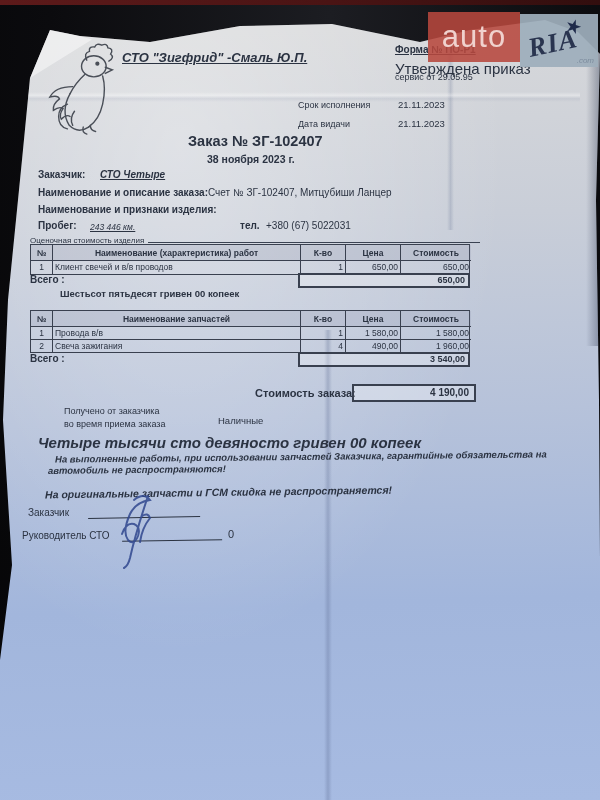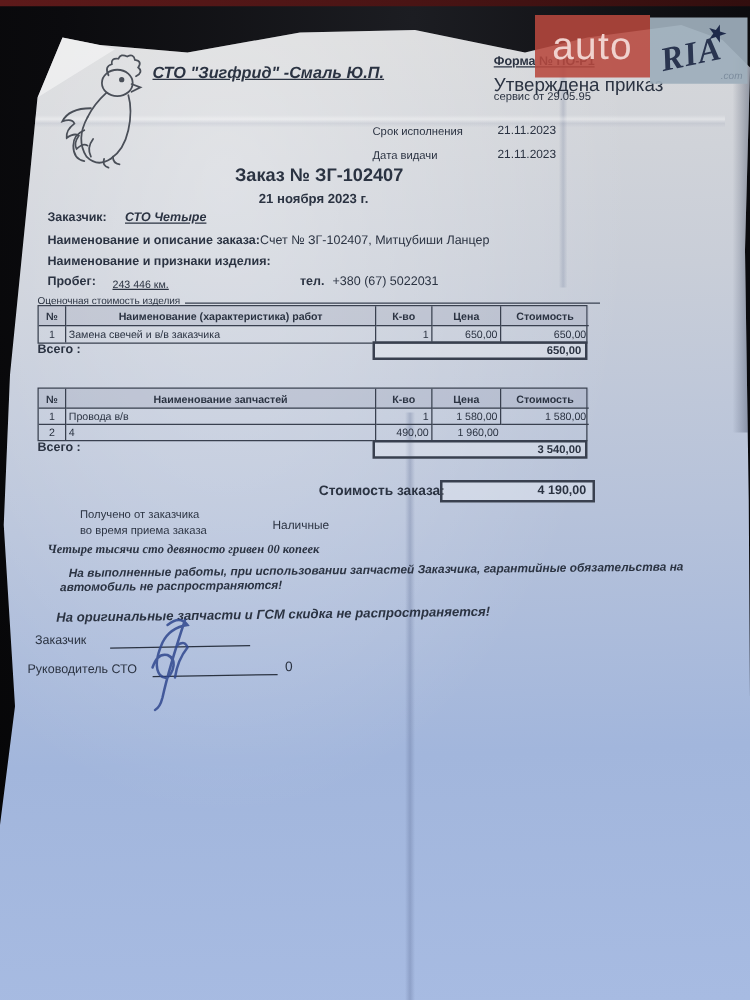--- a/index.html
+++ b/index.html
@@ -115,95 +115,97 @@
     <div class="abs ink b u" style="left:395px; top:44px; font-size:10px;">Форма № ПО-Р1</div>
     <div class="abs ink" style="left:395px; top:60px; font-size:15px;">Утверждена приказ</div>
     <div class="abs ink" style="left:395px; top:72px; font-size:9px;text-align:center;">сервис от 29.05.95</div>
 
     <div class="abs ink" style="left:298px; top:100px; font-size:9px;">Срок исполнения</div>
     <div class="abs ink" style="left:398px; top:99px; font-size:9.5px;">21.11.2023</div>
     <div class="abs ink" style="left:298px; top:119px; font-size:9px;">Дата видачи</div>
     <div class="abs ink" style="left:398px; top:118px; font-size:9.5px;">21.11.2023</div>
 
     <div class="abs ink b" style="left:188px; top:133px; font-size:14.5px;">Заказ № ЗГ-102407</div>
-    <div class="abs ink b" style="left:207px; top:153px; font-size:10.5px;">21 ноября 2023 г.</div>
+    <div class="abs ink b" style="left:207px; top:153px; font-size:10.5px;">38 ноября 2023 г.</div>
 
     <div class="abs ink b" style="left:38px; top:169px; font-size:10px;">Заказчик:</div>
     <div class="abs ink b i u" style="left:100px; top:169px; font-size:10px;">СТО Четыре</div>
 
     <div class="abs ink b" style="left:38px; top:187px; font-size:10px;">Наименование и описание заказа:</div>
     <div class="abs ink" style="left:208px; top:187px; font-size:10px;">Счет № ЗГ-102407, Митцубиши Ланцер</div>
 
     <div class="abs ink b" style="left:38px; top:204px; font-size:10px;">Наименование и признаки изделия:</div>
 
     <div class="abs ink b" style="left:38px; top:220px; font-size:10px;">Пробег:</div>
-    <div class="abs ink u" style="left:90px; top:222px; font-size:8.5px;">243 446 км.</div>
+    <div class="abs ink u" style="left:90px; top:222px; font-size:8.5px;font-style:italic;">243 446 км.</div>
     <div class="abs ink b" style="left:240px; top:220px; font-size:10px;">тел.</div>
     <div class="abs ink" style="left:266px; top:220px; font-size:10px;">+380 (67) 5022031</div>
 
     <div class="abs ink" style="left:30px; top:234px; font-size:8px;">
       <span>Оценочная стоимость изделия</span><span class="est-line"></span>
     </div>
 
     <div class="tbl" style="top:244px;">
       <div class="trow thead">
         <div>№</div>
         <div>Наименование  (характеристика) работ</div>
         <div>К-во</div>
         <div>Цена</div>
         <div>Стоимость</div>
       </div>
       <div class="trow tdata last">
         <div>1</div>
-        <div>Замена свечей и в/в заказчика</div>
+        <div>Клиент свечей и в/в проводов</div>
         <div>1</div>
         <div>650,00</div>
         <div>650,00</div>
       </div>
     </div>
     <div class="total-row" style="top:273px;">
       <div class="tlabel">Всего :</div>
       <div class="tbox">650,00</div>
     </div>
+    <div class="abs ink b" style="left:60px; top:288px; font-size:9.5px;">Шестьсот пятьдесят гривен 00 копеек</div>
 
     <div class="tbl" style="top:310px;">
       <div class="trow thead">
         <div>№</div>
         <div>Наименование запчастей</div>
         <div>К-во</div>
         <div>Цена</div>
         <div>Стоимость</div>
       </div>
       <div class="trow tdata">
         <div>1</div>
         <div>Провода в/в</div>
         <div>1</div>
         <div>1 580,00</div>
         <div>1 580,00</div>
       </div>
       <div class="trow tdata last">
         <div>2</div>
+        <div>Свеча зажигания</div>
         <div>4</div>
         <div>490,00</div>
         <div>1 960,00</div>
       </div>
     </div>
     <div class="total-row" style="top:352px;">
       <div class="tlabel">Всего :</div>
       <div class="tbox">3 540,00</div>
     </div>
 
     <div class="abs ink b" style="left:255px; top:387px; font-size:11px;">Стоимость заказа:</div>
     <div class="cost-box">4 190,00</div>
 
     <div class="abs ink" style="left:64px; top:406px; font-size:9px;">Получено от заказчика</div>
     <div class="abs ink" style="left:64px; top:419px; font-size:9px;">во время приема заказа</div>
     <div class="abs ink" style="left:218px; top:415px; font-size:9.5px;">Наличные</div>
 
-    <div class="abs ink b i" style="left:38px; top:434px; font-size:10px;font-family:Liberation Serif, serif;">Четыре тысячи сто девяносто гривен 00 копеек</div>
+    <div class="abs ink b i" style="left:38px; top:434px; font-size:15px;">Четыре тысячи сто девяносто гривен 00 копеек</div>
 
     <div class="abs ink b i" style="left:55px; top:451px; font-size:9.5px; transform:rotate(-0.6deg);">На выполненные работы, при использовании запчастей Заказчика, гарантийные обязательства на</div>
     <div class="abs ink b i" style="left:48px; top:464px; font-size:9.5px; transform:rotate(-0.6deg);">автомобиль не распространяются!</div>
     <div class="abs ink b i" style="left:45px; top:486px; font-size:10.5px; transform:rotate(-0.8deg);">На оригинальные запчасти и ГСМ скидка не распространяется!</div>
 
     <div class="abs ink" style="left:28px; top:507px; font-size:10px;">Заказчик</div>
     <div class="sig-line" style="left:88px; top:504px; width:112px; height:14px; transform:rotate(-1deg);"></div>
 
     <div class="abs ink" style="left:22px; top:530px; font-size:10px;">Руководитель СТО</div>
     <div class="sig-line" style="left:122px; top:527px; width:100px; height:14px; transform:rotate(-1deg);"></div>

